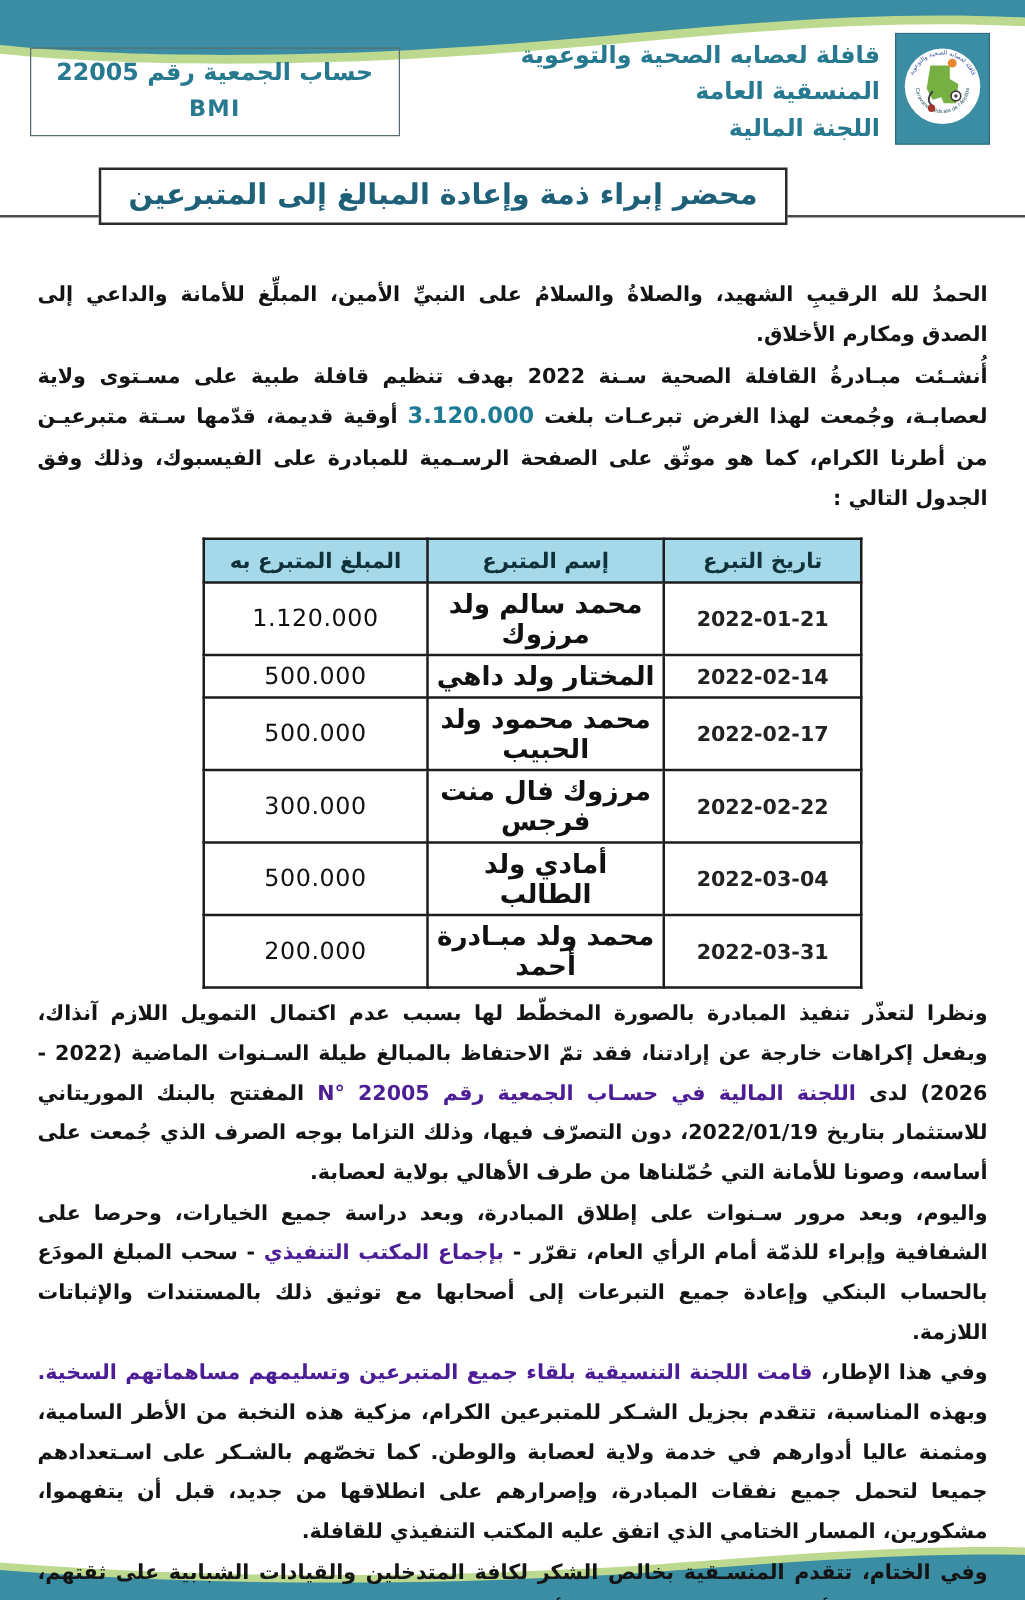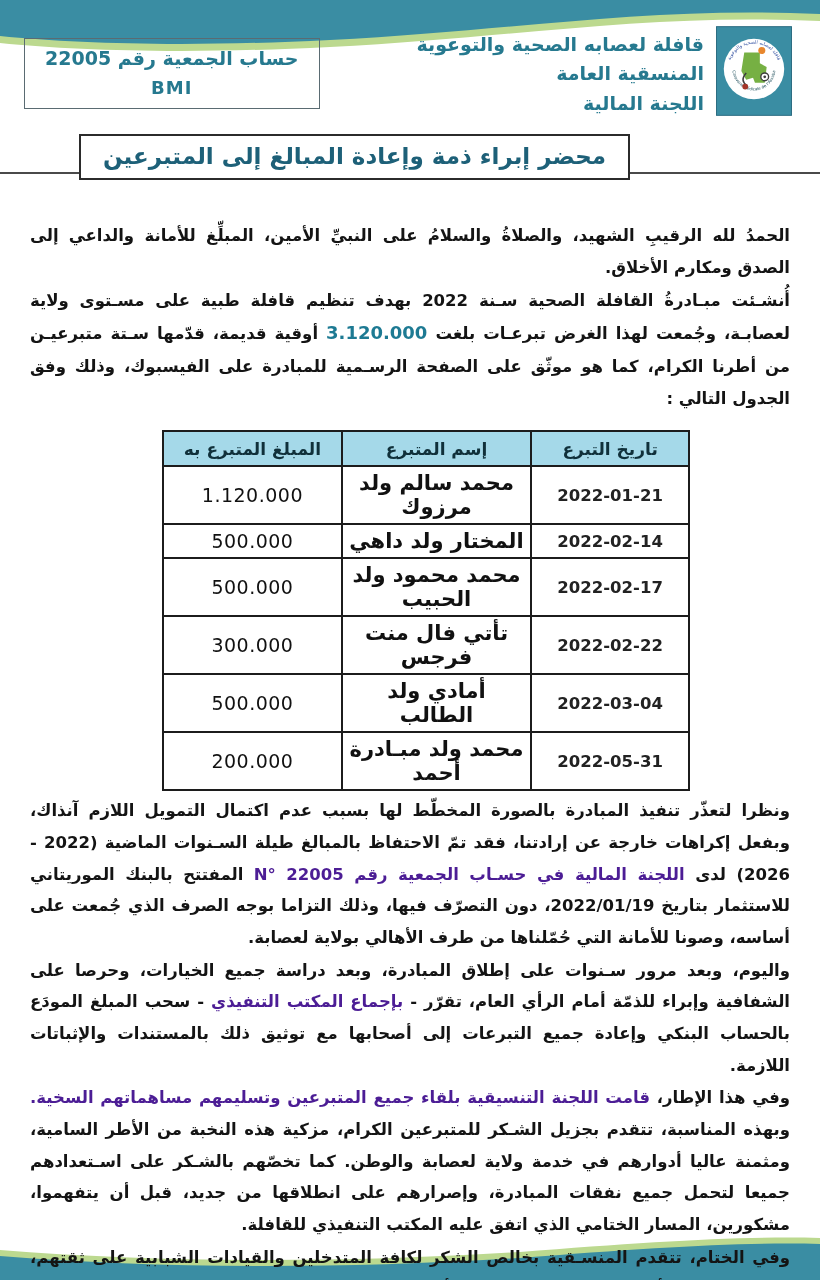--- a/index.html
+++ b/index.html
@@ -130,30 +130,30 @@
             <td class="c-name">المختار ولد داهي</td>
             <td class="c-amt">500.000</td>
           </tr>
           <tr>
             <td class="c-date">2022-02-17</td>
             <td class="c-name">محمد محمود ولد الحبيب</td>
             <td class="c-amt">500.000</td>
           </tr>
           <tr>
             <td class="c-date">2022-02-22</td>
-            <td class="c-name">تأتي فال منت فرجس</td>
+            <td class="c-name">مرزوك فال منت فرجس</td>
             <td class="c-amt">300.000</td>
           </tr>
           <tr>
             <td class="c-date">2022-03-04</td>
             <td class="c-name">أمادي ولد الطالب</td>
             <td class="c-amt">500.000</td>
           </tr>
           <tr>
-            <td class="c-date">2022-05-31</td>
+            <td class="c-date">2022-03-31</td>
             <td class="c-name">محمد ولد مبـادرة أحمد</td>
             <td class="c-amt">200.000</td>
           </tr>
         </tbody>
       </table>
     </div>
 
     <p class="doc"><span>ونظرا لتعذّر تنفيذ المبادرة بالصورة المخطّط لها بسبب عدم اكتمال التمويل اللازم آنذاك، وبفعل إكراهات خارجة عن إرادتنا، فقد تمّ الاحتفاظ بالمبالغ طيلة السـنوات الماضية (2022 - 2026) لدى </span><span class="hl">اللجنة المالية في حسـاب الجمعية رقم N° 22005</span><span> المفتتح بالبنك الموريتاني للاستثمار بتاريخ 2022/01/19، دون التصرّف فيها، وذلك التزاما بوجه الصرف الذي جُمعت على أساسه، وصونا للأمانة التي حُمّلناها من طرف الأهالي بولاية لعصابة.</span></p>
 
     <p class="doc"><span>واليوم، وبعد مرور سـنوات على إطلاق المبادرة، وبعد دراسة جميع الخيارات، وحرصا على الشفافية وإبراء للذمّة أمام الرأي العام، تقرّر - </span><span class="hl">بإجماع المكتب التنفيذي</span><span> - سحب المبلغ المودَع بالحساب البنكي وإعادة جميع التبرعات إلى أصحابها مع توثيق ذلك بالمستندات والإثباتات اللازمة.</span></p>

